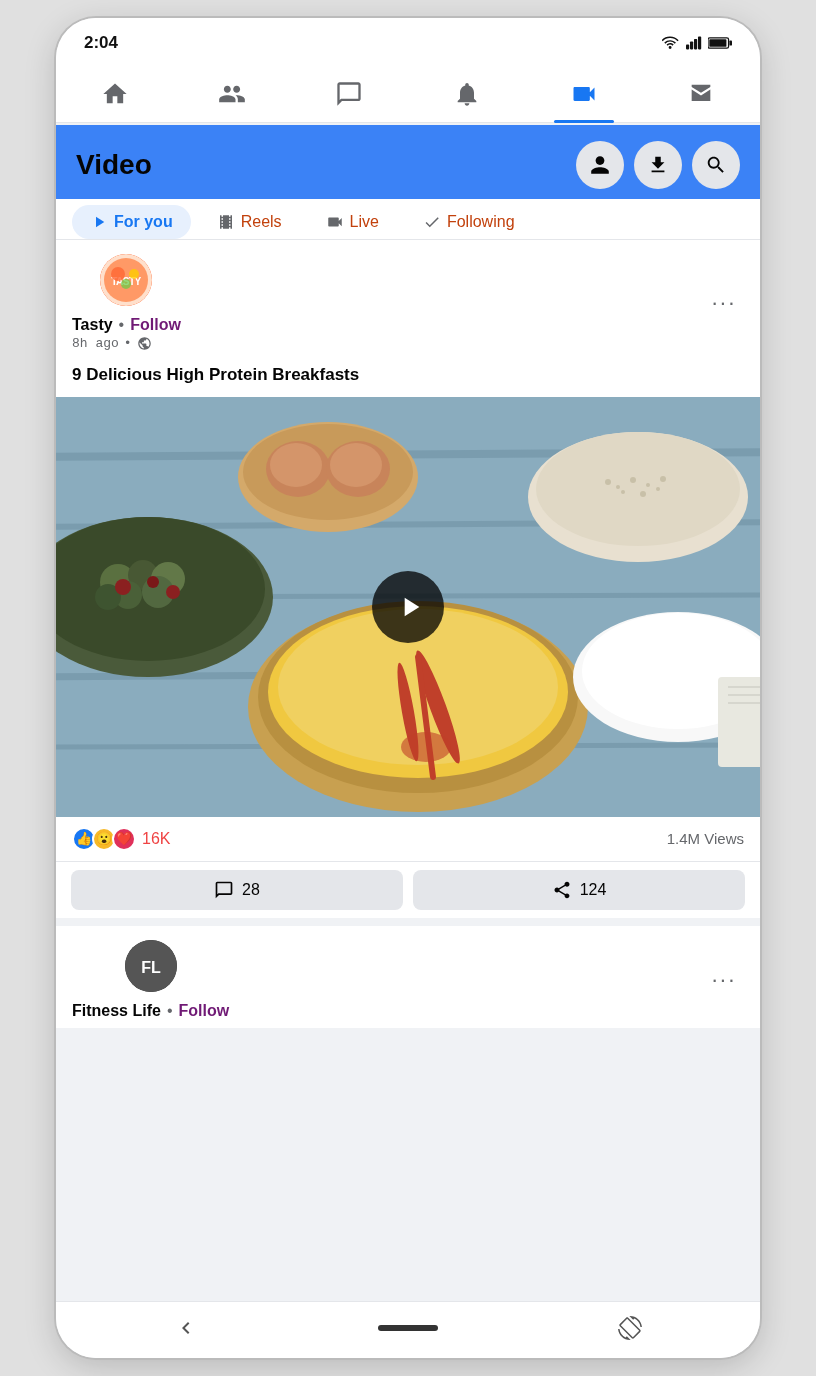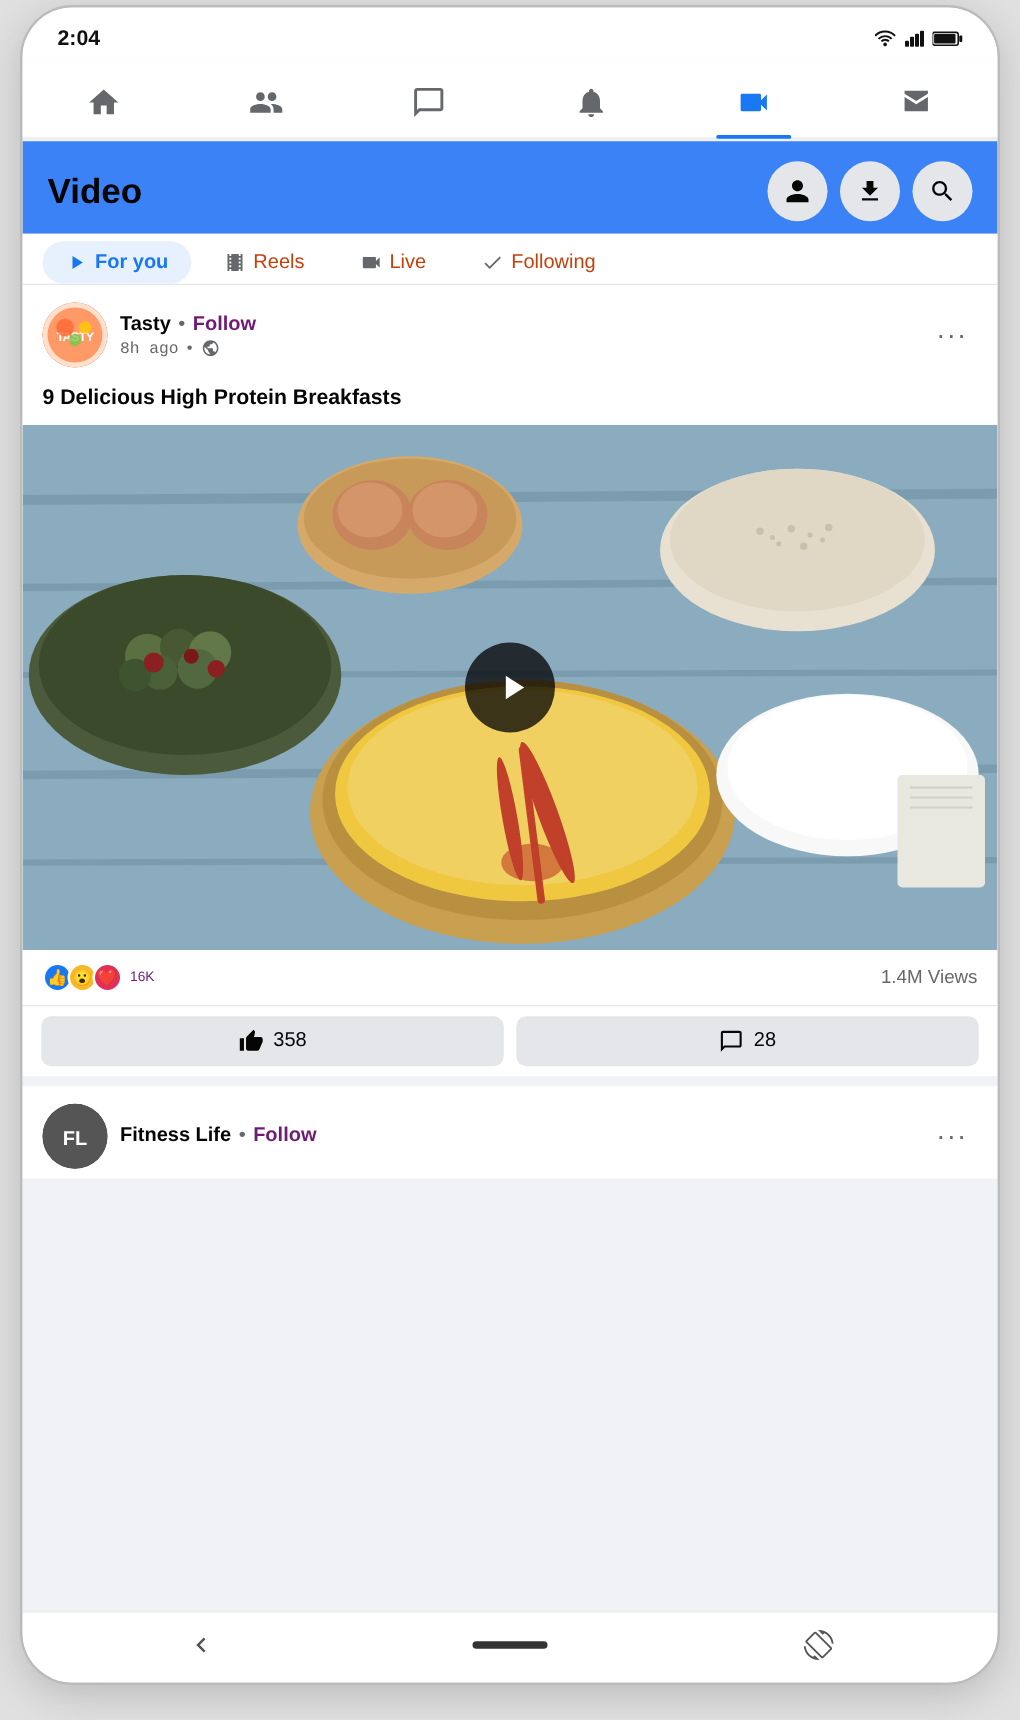--- a/index.html
+++ b/index.html
@@ -7,26 +7,26 @@
     body {
       width: 816px;
       min-height: 1376px;
       background: #e0e0e0;
       font-family: -apple-system, BlinkMacSystemFont, 'Helvetica Neue', Arial, sans-serif;
       display: flex;
       justify-content: center;
       align-items: flex-start;
     }
     .phone-wrapper {
-      width: 780px;
+      width: 704px;
       min-height: 1340px;
       background: #f0f2f5;
       border-radius: 40px;
       overflow: hidden;
-      margin: 6px;
+      margin: 18px;
       box-shadow: 0 0 0 2px #bbb, 0 8px 32px rgba(0,0,0,0.18);
       display: flex;
       flex-direction: column;
     }
     
     .status-bar {
       background: #fff;
       display: flex;
       justify-content: space-between;
       align-items: center;
@@ -159,20 +159,21 @@
     .post-header {
       display: flex;
       align-items: center;
       padding: 14px 16px 8px 16px;
       justify-content: space-between;
     }
     .post-author-row {
       display: flex;
       align-items: center;
       gap: 10px;
+      flex-direction: column;
     }
     .avatar {
       width: 52px;
       height: 52px;
       border-radius: 50%;
       overflow: hidden;
       background: #ddd;
       display: flex;
       align-items: center;
       justify-content: center;
@@ -283,22 +284,22 @@
       border-radius: 50%;
       font-size: 18px;
       display: flex;
       align-items: center;
       justify-content: center;
       margin-left: -4px;
       border: 2px solid #fff;
     }
     .reaction-emoji:first-child { margin-left: 0; }
     .reaction-count {
-      font-size: 11px;
-      color: #701a75;
+      font-size: 16px;
+      color: #ef4444;
     }
     .views-count {
       font-size: 15px;
       color: #65676b;
     }
     .action-btns-row {
       display: flex;
       align-items: center;
       padding: 4px 10px;
     }
@@ -579,29 +580,29 @@
             <div class="reaction-emoji" style="background:#e0305a; font-size:13px;">❤️</div>
           </div>
           <span class="reaction-count">16K</span>
         </div>
         <span class="views-count">1.4M Views</span>
       </div>
 
       <div class="action-btns-row">
         <div class="action-btn">
           <svg width="20" height="20" viewBox="0 0 24 24">
-              <path d="M1 21h4V9H1v12zm22-11c0-1.1-.9-2-2-2h-6.31l.95-4.57.03-.32c0-.41-.17-.79-.44-1.06L14.17 1 7.59 7.59C7.22 7.95 7 8.45 7 9v10c0 1.1.9 2 2 2h9c.83 0 1.54-.5 1.84-1.22l3.02-7.05c.09-.23.14-.47.14-.73v-2z"></path>
+              <path d="M20 2H4c-1.1 0-2 .9-2 2v18l4-4h14c1.1 0 2-.9 2-2V4c0-1.1-.9-2-2-2zm0 14H5.17L4 17.17V4h16v12z"></path>
             </svg>
-          <span>358</span>
+          <span>28</span>
         </div>
         <div class="action-btn">
           <svg width="20" height="20" viewBox="0 0 24 24">
-              <path d="M20 2H4c-1.1 0-2 .9-2 2v18l4-4h14c1.1 0 2-.9 2-2V4c0-1.1-.9-2-2-2zm0 14H5.17L4 17.17V4h16v12z"></path>
+              <path d="M18 16.08c-.76 0-1.44.3-1.96.77L8.91 12.7c.05-.23.09-.46.09-.7s-.04-.47-.09-.7l7.05-4.11c.54.5 1.25.81 2.04.81 1.66 0 3-1.34 3-3s-1.34-3-3-3-3 1.34-3 3c0 .24.04.47.09.7L8.04 9.81C7.5 9.31 6.79 9 6 9c-1.66 0-3 1.34-3 3s1.34 3 3 3c.79 0 1.5-.31 2.04-.81l7.12 4.16c-.05.21-.08.43-.08.65 0 1.61 1.31 2.92 2.92 2.92s2.92-1.31 2.92-2.92-1.31-2.92-2.92-2.92z"></path>
             </svg>
-          <span>28</span>
+          <span>124</span>
         </div>
       </div>
     </div>
 
     <div class="post-card">
       <div class="post-header">
         <div class="post-author-row">
           <div class="avatar avatar-fitness">
             <svg width="52" height="52" viewBox="0 0 52 52">
               <circle cx="26" cy="26" r="26" fill="#555"></circle>

